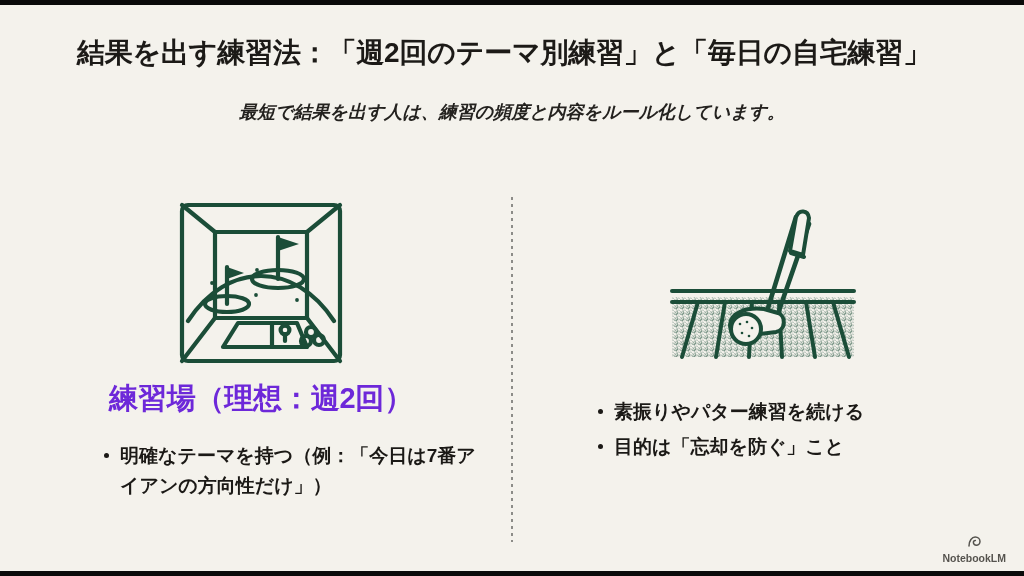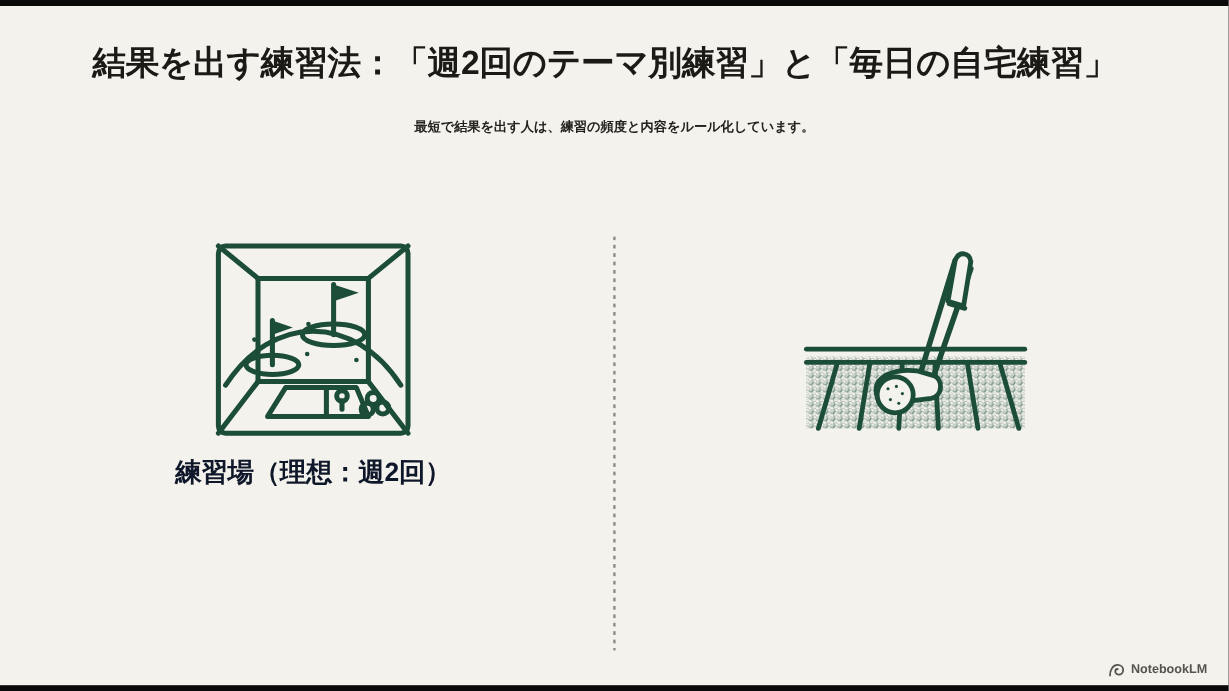--- a/index.html
+++ b/index.html
@@ -50,23 +50,24 @@
     margin-left: 23px;
   }
 
   .subtitle {
     position: absolute;
     top: 98px;
     left: 0;
     width: 1024px;
     text-align: center;
     color: #24221f;
-    font-size: 11px;
+    font-size: 18px;
     font-weight: 600;
     line-height: 1.62;
+    font-style: italic;
   }
   .subtitle .sub-line { display: block; }
 
   
   .divider {
     position: absolute;
     left: 511px;
     top: 197px;
     width: 2px;
     height: 345px;
@@ -85,22 +86,22 @@
 
   .icon-wrap {
     height: 185px;
     display: flex;
     align-items: center;
     justify-content: center;
   }
 
   .col-heading {
     text-align: center;
-    color: #0f172a;
-    font-size: 22px;
+    color: #6d28d9;
+    font-size: 29px;
     font-weight: 800;
     letter-spacing: -0.2px;
     margin-top: 4px;
     white-space: nowrap;
   }
 
   .bullets {
     margin: 22px 0 0 0;
     padding: 0;
     list-style: none;
@@ -133,20 +134,21 @@
     position: absolute;
     right: 18px;
     bottom: 12px;
     display: flex;
     align-items: center;
     gap: 5px;
     color: #3a3833;
     font-size: 10.5px;
     font-weight: 700;
     opacity: 0.85;
+    flex-direction: column;
   }
   .watermark svg { display: block; }
 </style>
 </head>
 <body>
 
 <div class="slide">
 
   <div class="letterbox-top"></div>
 
@@ -195,20 +197,21 @@
 
         <circle cx="136" cy="133" r="5"></circle>
         <circle cx="144" cy="141" r="5"></circle>
         <circle cx="131" cy="142" r="5"></circle>
       </svg>
     </div>
 
     <div class="col-heading">練習場（理想：週2回）</div>
 
     <ul class="bullets">
+      <li>明確なテーマを持つ（例：「今日は7番アイアンの方向性だけ」）</li>
     </ul>
   </div>
 
   <div class="column right">
 
     <div class="icon-wrap">
       <svg width="190" height="160" viewBox="0 0 190 160" fill="none" stroke="#1b4d38" stroke-width="4" stroke-linecap="round" stroke-linejoin="round">
         <defs>
           <pattern id="woodspeck" width="6" height="6" patternUnits="userSpaceOnUse">
             <circle cx="1.5" cy="1.5" r="0.65" fill="#1b4d38" opacity="0.4"></circle>
@@ -239,20 +242,24 @@
         <circle cx="78" cy="126" r="15" fill="#f4f2ec"></circle>
         <circle cx="72" cy="121" r="1.3" fill="#1b4d38" stroke="none"></circle>
         <circle cx="79" cy="119" r="1.3" fill="#1b4d38" stroke="none"></circle>
         <circle cx="84" cy="125" r="1.3" fill="#1b4d38" stroke="none"></circle>
         <circle cx="74" cy="130" r="1.3" fill="#1b4d38" stroke="none"></circle>
         <circle cx="81" cy="133" r="1.3" fill="#1b4d38" stroke="none"></circle>
       </svg>
     </div>
 
 
+    <ul class="bullets">
+      <li>素振りやパター練習を続ける</li>
+      <li>目的は「忘却を防ぐ」こと</li>
+    </ul>
   </div>
 
   <div class="watermark">
     <svg width="13" height="11" viewBox="0 0 13 11">
       <path d="M1 10 C1 4.5, 4 1, 7.2 1 C10 1, 12 3, 12 5.4 C12 7.6, 10.3 9.2, 8.3 9.2 C6.6 9.2, 5.4 8, 5.4 6.6 C5.4 5.4, 6.3 4.5, 7.4 4.5" fill="none" stroke="#3a3833" stroke-width="1.5" stroke-linecap="round"></path>
     </svg>
     <span>NotebookLM</span>
   </div>
 
   <div class="letterbox-bottom"></div>

